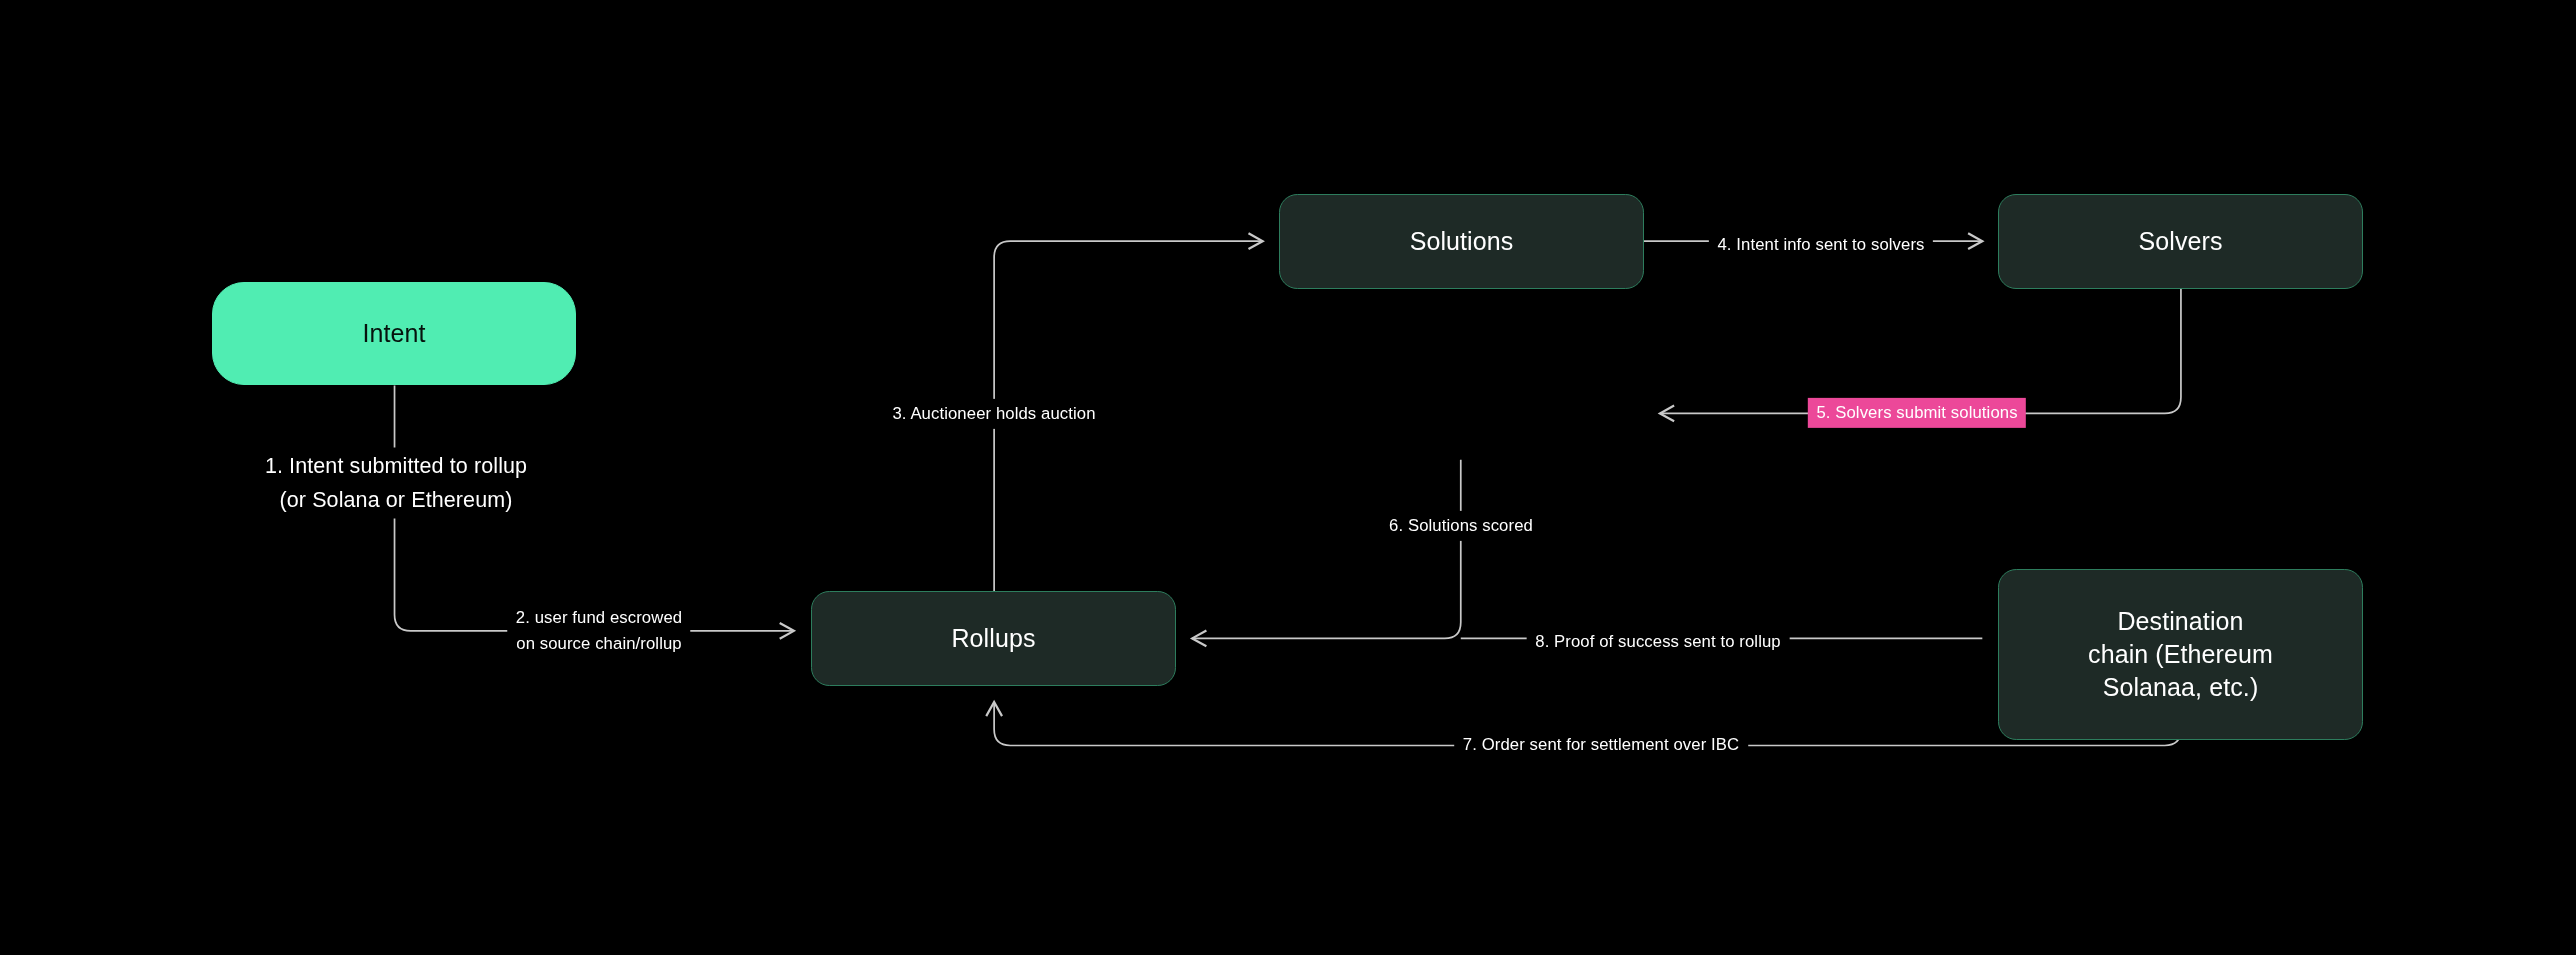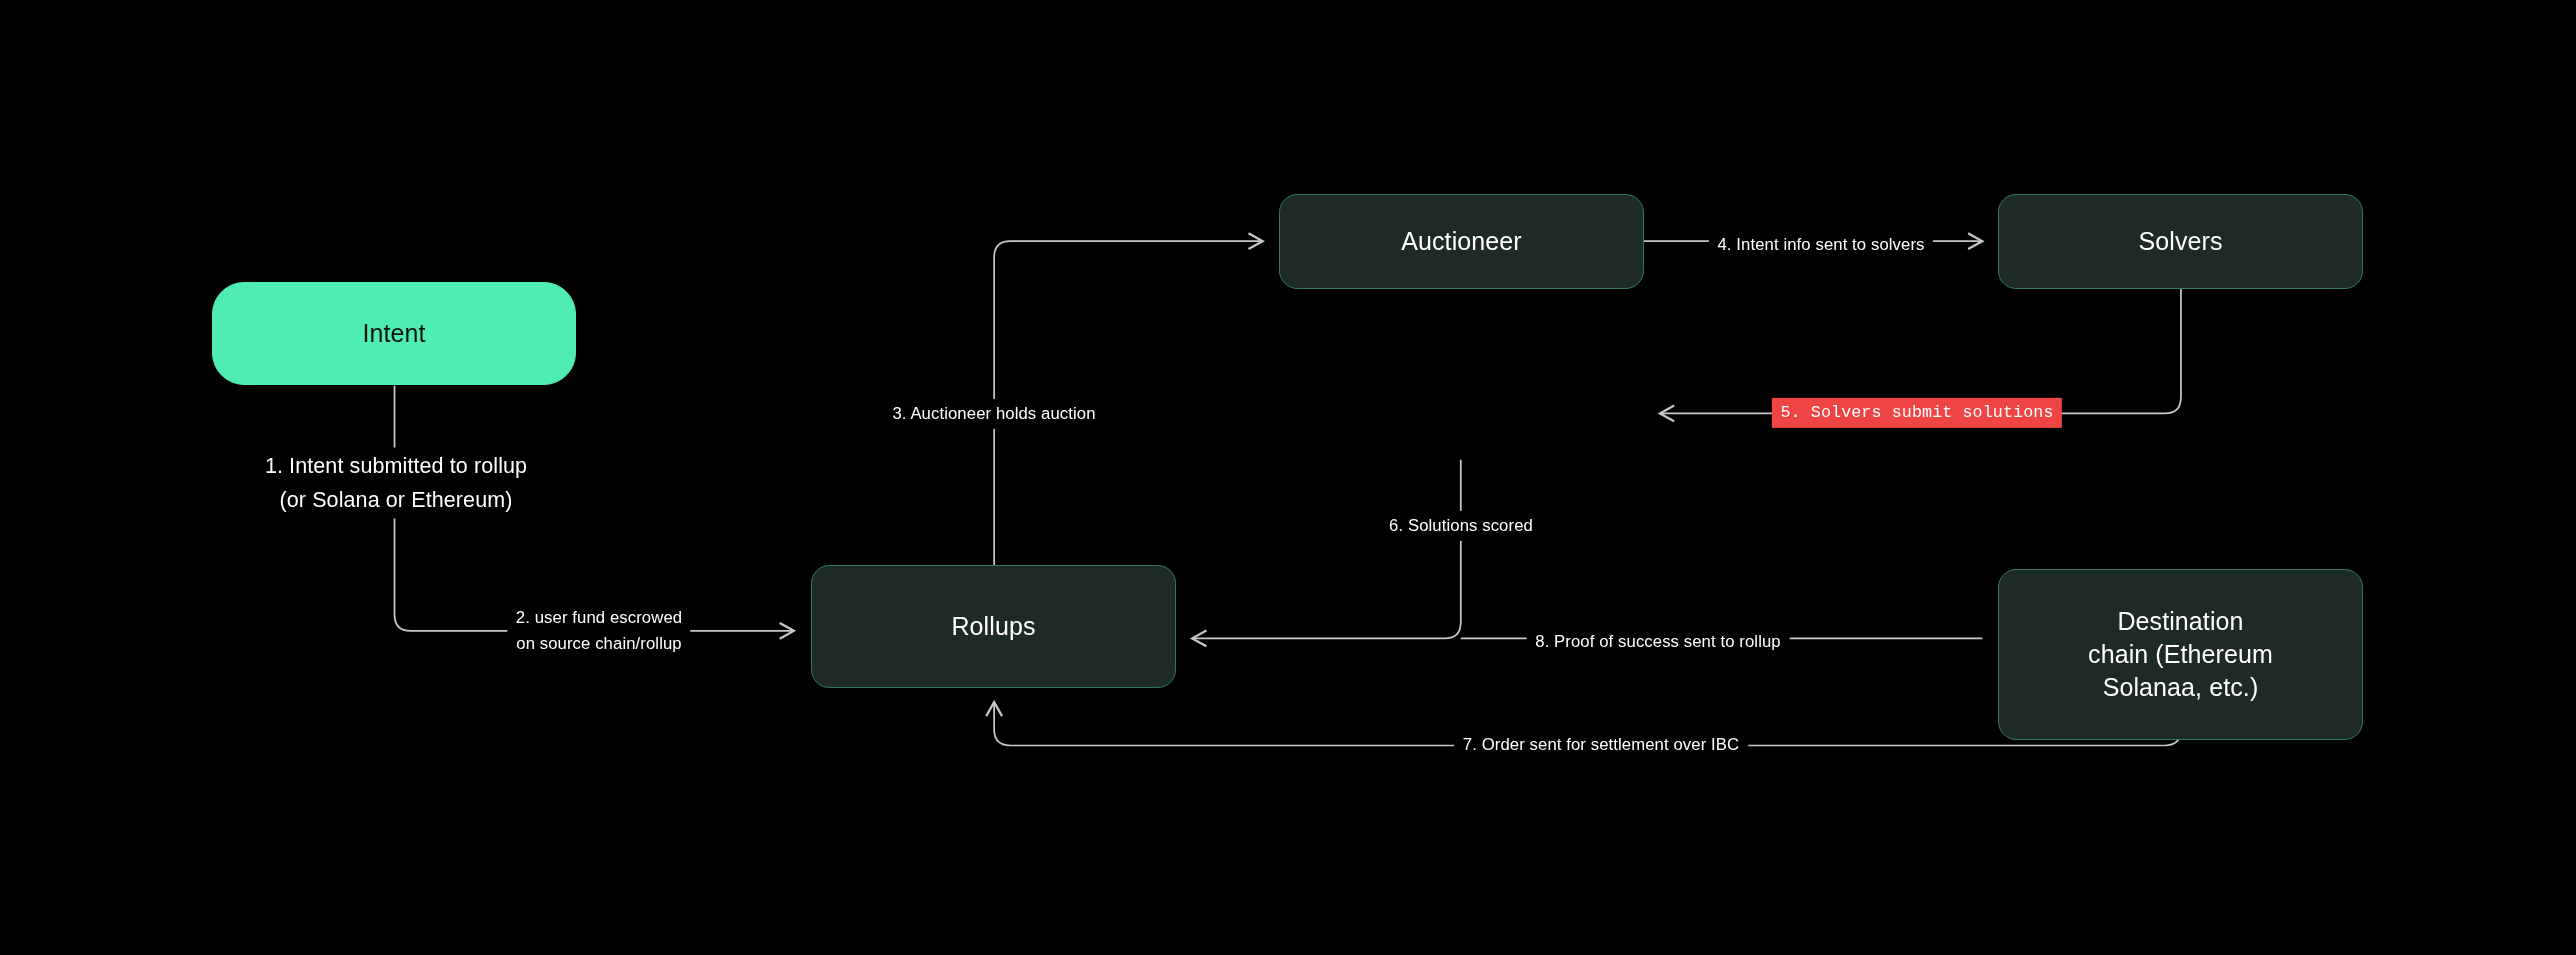--- a/index.html
+++ b/index.html
@@ -61,21 +61,21 @@
     white-space: pre-line;
     font-size: 25px;
     font-weight: 400;
   }
 
   
   #node-intent       { left: 212px;  top: 282px;  width: 364px;  height: 103px; border-radius: 32px; }
   #node-auctioneer   { left: 1279px; top: 194px;  width: 365px;  height: 95px; border-radius: 18.3px; }
   #node-solvers      { left: 1998px; top: 194px;  width: 365px;  height: 95px; border-radius: 18px; }
   #node-scoring      { left: 1279px; top: 363px;  width: 365px;  height: 97px; border-radius: 18.3px; }
-  #node-rollups      { left: 811px; top: 565px; width: 365px;  height: 123px; border-radius: 18.3px; }
+  #node-rollups      { left: 811px; top: 591px; width: 365px;  height: 95px; border-radius: 18.3px; }
   #node-destination  { left: 1998px; top: 569px; width: 365px;  height: 171px; border-radius: 18.3px; }
 
   
   .edge-label {
     position: absolute;
     white-space: pre-line;
     text-align: center;
     color: #ffffff;
     line-height: 1.55;
     letter-spacing: 0.1px;
@@ -121,21 +121,21 @@
 
       <path d="M 4052 1306 L 4052 1355 Q 4052 1385 4022 1385 L 1877 1385 Q 1847 1385 1847 1355 L 1847 1304" marker-end="url(#arrow)"></path>
     </g>
   </svg>
 
   <div class="node node-accent" id="node-intent">
     <span class="node-label">Intent</span>
   </div>
 
   <div class="node node-dark" id="node-auctioneer">
-    <span class="node-label">Auctioneer</span>
+    <span class="node-label">Solutions</span>
   </div>
 
   <div class="node node-dark" id="node-solvers">
     <span class="node-label">Solvers</span>
   </div>
 
 
   <div class="node node-dark" id="node-rollups">
     <span class="node-label">Rollups</span>
   </div>
@@ -149,21 +149,21 @@
   <div class="edge-label lbl-lg" id="label-1" style="background: rgb(0, 0, 0); padding: 2.2px 8.6px;">1. Intent submitted to rollup
 (or Solana or Ethereum)</div>
 
   <div class="edge-label lbl-sm" id="label-2" style="background: rgb(0, 0, 0); padding: 2.2px 8.6px;">2. user fund escrowed
 on source chain/rollup</div>
 
   <div class="edge-label lbl-sm" id="label-3" style="background: rgb(0, 0, 0); padding: 2.2px 8.6px;">3. Auctioneer holds auction</div>
 
   <div class="edge-label lbl-sm" id="label-4" style="background: rgb(0, 0, 0); padding: 2.2px 8.6px;">4. Intent info sent to solvers</div>
 
-  <div class="edge-label lbl-sm" id="label-5" style="background: #ef4444; padding: 2.2px 8.6px; font-family: Liberation Mono, monospace;">5. Solvers submit solutions</div>
+  <div class="edge-label lbl-sm" id="label-5" style="background: #ec4899; padding: 2.2px 8.6px;">5. Solvers submit solutions</div>
 
   <div class="edge-label lbl-sm" id="label-6" style="background: rgb(0, 0, 0); padding: 2.2px 8.6px;">6. Solutions scored</div>
 
   <div class="edge-label lbl-sm" id="label-7" style="background: rgb(0, 0, 0); padding: 2.2px 8.6px;">7. Order sent  for settlement over IBC</div>
 
   <div class="edge-label lbl-sm" id="label-8" style="background: rgb(0, 0, 0); padding: 2.2px 8.6px;">8. Proof of success sent to rollup</div>
 
 </div>
 
 

